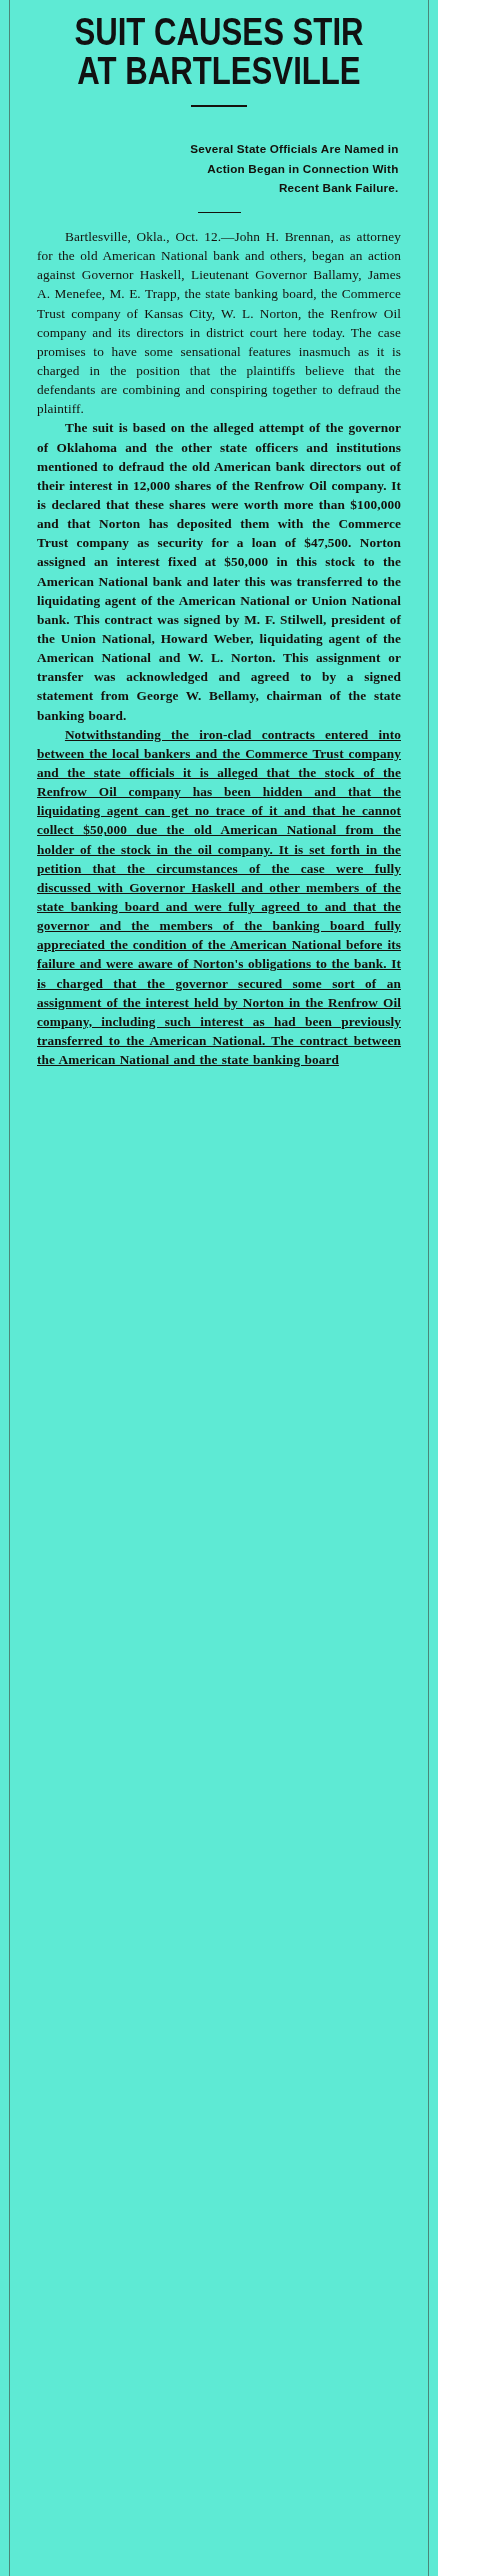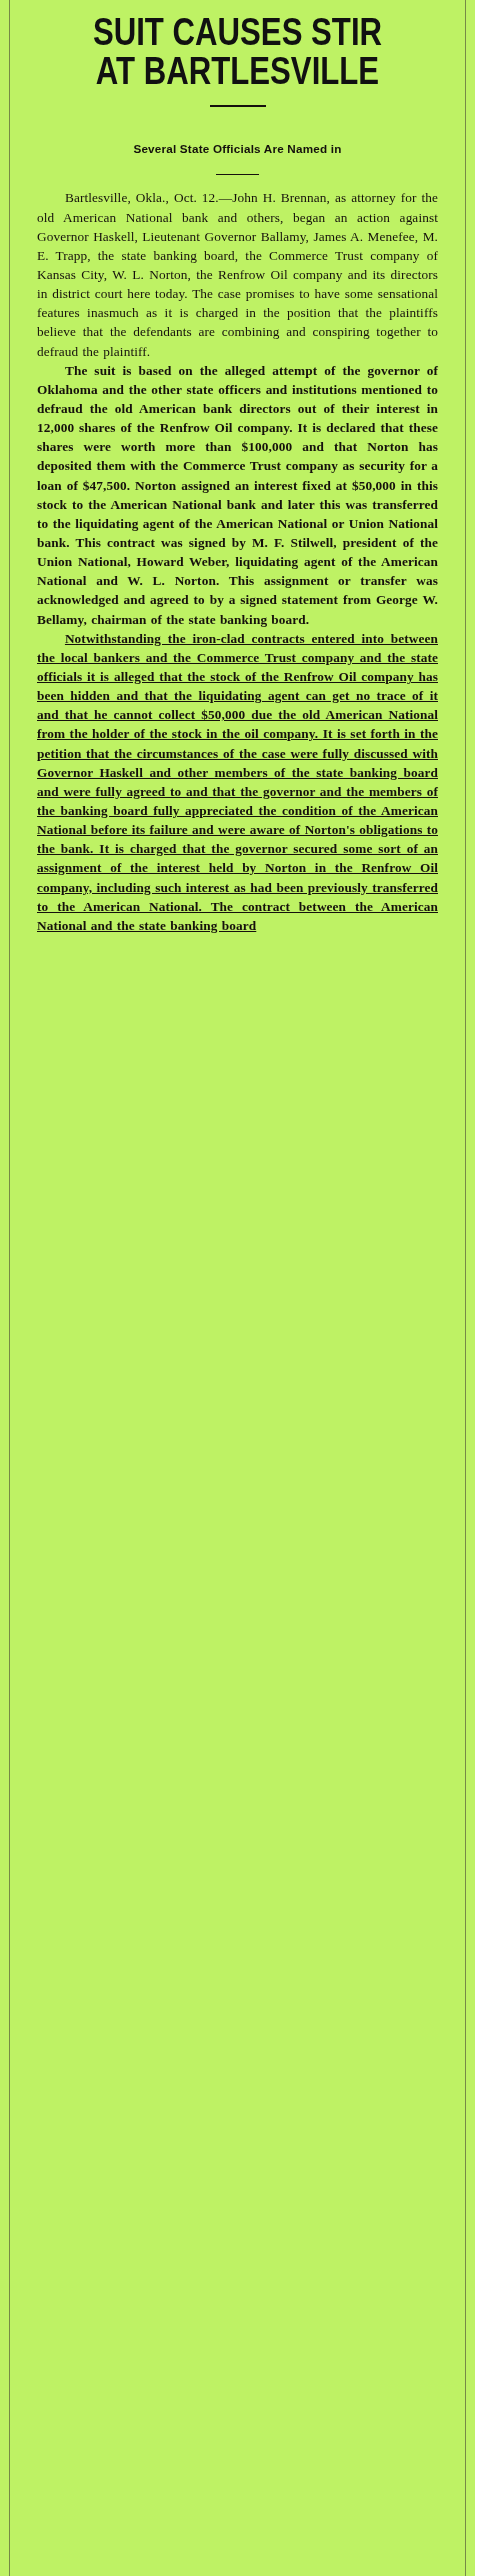--- a/index.html
+++ b/index.html
@@ -7,23 +7,23 @@
     padding: 0;
     background: #ffffff;
   }
   body {
     width: 495px;
     font-family: "Liberation Serif", serif;
     color: #15110c;
   }
   .page {
     position: relative;
-    width: 475px;
+    width: 438px;
     min-height: 2576px;
-    background: #bef264;
+    background: #5eead4;
     box-sizing: border-box;
     padding: 13.6px 37px 25px 37px;
   }
   
   .rule-left, .rule-right {
     position: absolute;
     top: 0;
     bottom: 0;
     width: 1.2px;
     background: #3a352e;
@@ -58,21 +58,21 @@
     background: #15110c;
     margin: 16px auto 13.6px auto;
   }
   .divider.short {
     width: 43px;
     height: 1.2px;
     margin: 15px auto 13.6px auto;
   }
 
   .subhead {
-    text-align: center;
+    text-align: right;
     font-family: "Liberation Sans", sans-serif;
     font-weight: bold;
     font-size: 11.7px;
     line-height: 1.65;
     letter-spacing: 0.2px;
     color: #14110c;
     padding: 0 2.5px;
     margin-top: 32px;
   }
 
@@ -108,20 +108,22 @@
 
   <div class="headline">
     <span class="hl-line l1">SUIT CAUSES STIR</span>
     <span class="hl-line l2">AT BARTLESVILLE</span>
   </div>
 
   <div class="divider"></div>
 
   <div class="subhead">
     <div>Several State Officials Are Named in</div>
+    <div>Action Began in Connection With</div>
+    <div>Recent Bank Failure.</div>
   </div>
 
   <div class="divider short"></div>
 
   <div class="body">
     <p>Bartlesville, Okla., Oct. 12.—John H. Brennan, as attorney for the old American National bank and others, began an action against Governor Haskell, Lieutenant Governor Ballamy, James A. Menefee, M. E. Trapp, the state banking board, the Commerce Trust company of Kansas City, W. L. Norton, the Renfrow Oil company and its directors in district court here today. The case promises to have some sensational features inasmuch as it is charged in the position that the plaintiffs believe that the defendants are combining and conspiring together to defraud the plaintiff.</p>
     <p>The suit is based on the alleged attempt of the governor of Oklahoma and the other state officers and institutions mentioned to defraud the old American bank directors out of their interest in 12,000 shares of the Renfrow Oil company. It is declared that these shares were worth more than $100,000 and that Norton has deposited them with the Commerce Trust company as security for a loan of $47,500. Norton assigned an interest fixed at $50,000 in this stock to the American National bank and later this was transferred to the liquidating agent of the American National or Union National bank. This contract was signed by M. F. Stilwell, president of the Union National, Howard Weber, liquidating agent of the American National and W. L. Norton. This assignment or transfer was acknowledged and agreed to by a signed statement from George W. Bellamy, chairman of the state banking board.</p>
     <p class="bold">Notwithstanding the iron-clad contracts entered into between the local bankers and the Commerce Trust company and the state officials it is alleged that the stock of the Renfrow Oil company has been hidden and that the liquidating agent can get no trace of it and that he cannot collect $50,000 due the old American National from the holder of the stock in the oil company. It is set forth in the petition that the circumstances of the case were fully discussed with Governor Haskell and other members of the state banking board and were fully agreed to and that the governor and the members of the banking board fully appreciated the condition of the American National before its failure and were aware of Norton's obligations to the bank. It is charged that the governor secured some sort of an assignment of the interest held by Norton in the Renfrow Oil company, including such interest as had been previously transferred to the American National. The contract between the American National and the state banking board</p>
   </div>
 </div>

